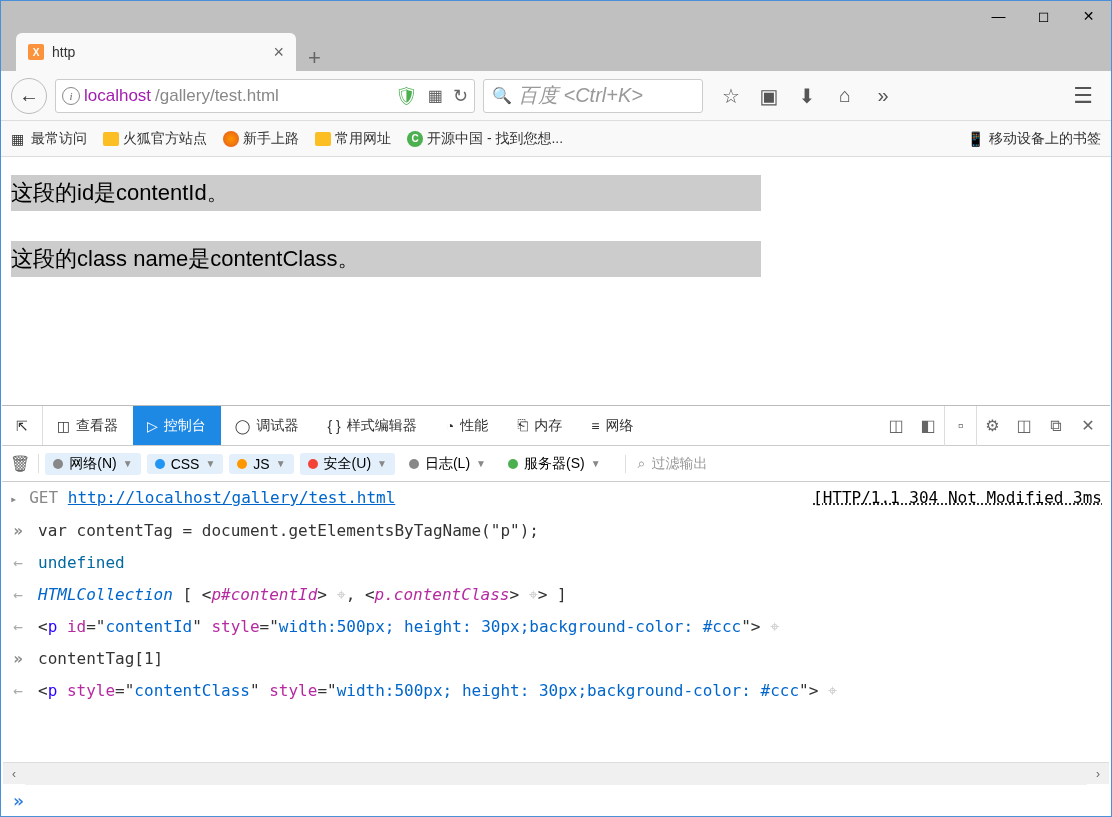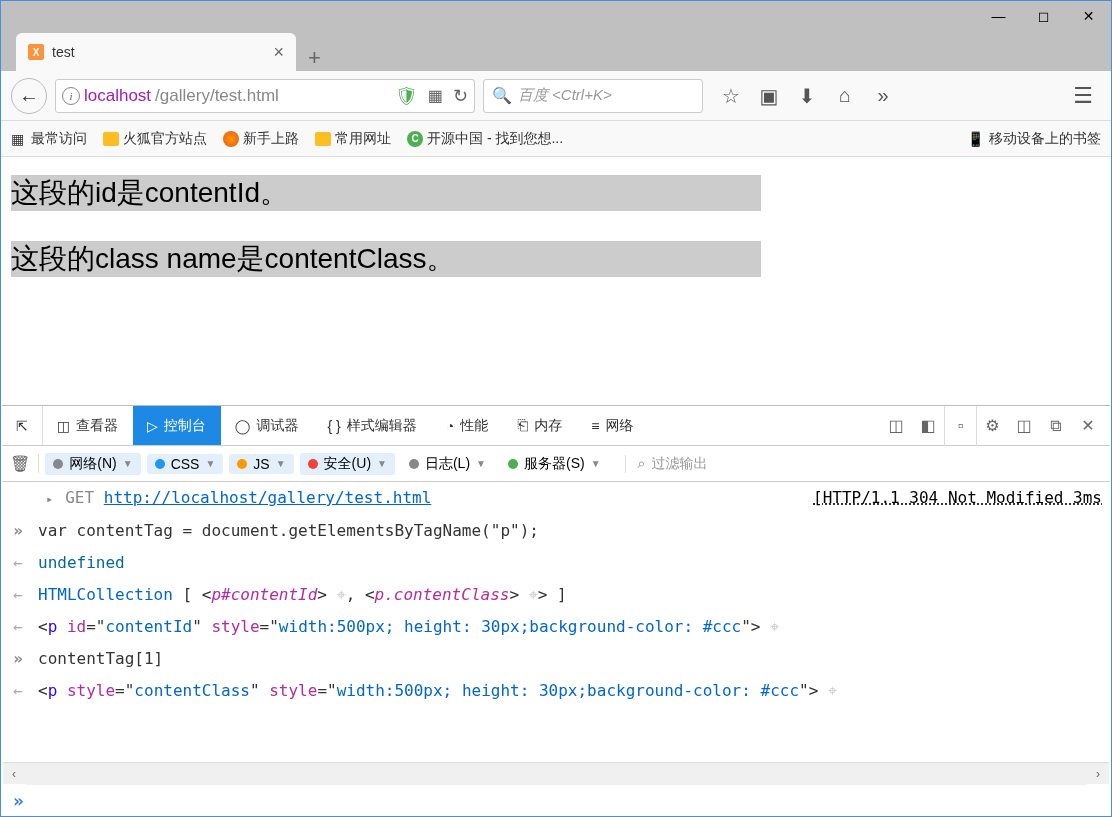--- a/index.html
+++ b/index.html
@@ -22,37 +22,37 @@
 .url-wrap { display: flex; align-items: center; border: 1px solid #ccc; border-radius: 3px; background: #fff; height: 34px; flex: 0 0 420px; padding: 0 6px; gap: 4px; }
 .info-i { width: 18px; height: 18px; border: 1px solid #888; border-radius: 50%; display: flex; align-items: center; justify-content: center; font-size: 11px; color: #666; font-style: italic; font-family: serif; }
 .url-host { color: #a21caf; font-size: 17px; }
 .url-path { color: #888; font-size: 17px; }
 .url-right { margin-left: auto; display: flex; gap: 10px; align-items: center; }
 .shield { color: #4caf50; font-size: 18px; }
 .qr { font-size: 16px; color: #666; }
 .reload { font-size: 18px; color: #666; }
 .search-wrap { display: flex; align-items: center; border: 1px solid #ccc; border-radius: 3px; background: #fff; height: 34px; flex: 0 0 220px; padding: 0 8px; gap: 6px; }
 .search-wrap .mag { color: #888; font-size: 16px; }
-.search-ph { color: #999; font-style: italic; font-size: 15px; }
+.search-ph { color: #999; font-style: italic; font-size: 20px; }
 .nav-icons { display: flex; gap: 18px; align-items: center; margin-left: 10px; }
 .nav-icons span { width: 20px; text-align: center; font-size: 20px; color: #555; }
 .hamburger { margin-left: auto; font-size: 22px; color: #555; padding: 0 8px; }
 
 
 .bookmarks { background: #f9f9fa; height: 36px; display: flex; align-items: center; padding: 0 10px; gap: 16px; border-bottom: 1px solid #ddd; font-size: 14px; }
 .bm-item { display: flex; align-items: center; gap: 4px; color: #333; cursor: default; }
 .bm-folder { width: 16px; height: 14px; background: #fbbf24; border-radius: 2px; }
 .bm-ff { width: 16px; height: 16px; background: radial-gradient(circle, #ff9500, #e25920); border-radius: 50%; }
 .bm-green { width: 16px; height: 16px; background: #4caf50; border-radius: 50%; color: #fff; display: flex; align-items: center; justify-content: center; font-size: 10px; font-weight: bold; }
 .bm-icon-gen { width: 16px; height: 16px; display: inline-block; }
 .spacer { flex: 1; }
 
 
 .page-content { padding: 18px 10px; height: 240px; }
-.page-p { width: 750px; height: 36px; background: #ccc; font-size: 28px; line-height: 36px; margin-bottom: 30px; color: #000; }
+.page-p { width: 750px; height: 36px; background: #ccc; font-size: 22px; line-height: 36px; margin-bottom: 30px; color: #000; }
 
 
 .devtools { border-top: 1px solid #bbb; background: #fff; position: absolute; bottom: 0; left: 1px; right: 1px; height: 411px; }
 .dt-toolbar { height: 40px; display: flex; align-items: stretch; border-bottom: 1px solid #ccc; }
 .dt-tab { display: flex; align-items: center; gap: 6px; padding: 0 14px; border-right: 1px solid transparent; cursor: default; font-size: 14px; color: #333; }
 .dt-tab.sep { border-right: 1px solid #ddd; }
 .dt-tab.active { background: #1e88e5; color: #fff; }
 .dt-ico { font-size: 14px; }
 .dt-toolbar-right { margin-left: auto; display: flex; align-items: center; gap: 0; padding: 0 6px; }
 .dt-toolbar-right span { width: 32px; height: 40px; display: flex; align-items: center; justify-content: center; color: #666; font-size: 16px; cursor: default; }
@@ -75,48 +75,48 @@
 .console .row { display: flex; padding: 4px 8px; gap: 12px; line-height: 24px; }
 .console .gut { width: 16px; text-align: center; color: #888; flex-shrink: 0; }
 .console .gut.in { color: #888; }
 .console .gut.out { color: #aaa; }
 .arrow-in::before { content: "»"; font-weight: bold; }
 .arrow-out::before { content: "←"; }
 .tri::before { content: "▸"; color: #888; font-size: 12px; }
 .console .body { flex: 1; }
 .console .right { margin-left: auto; color: #000000; text-decoration: underline dotted; }
 .tok-url { color: #0066cc; text-decoration: underline; }
-.tok-italic { color: #0066cc; }
+.tok-italic { font-style: italic; color: #0066cc; }
 .tok-sel { color: #b52aa0; font-style: italic; }
 .tok-cls { color: #b52aa0; font-style: italic; }
 .tok-tag { color: #2a00ff; }
 .tok-attr { color: #b52aa0; }
 .tok-str { color: #0066cc; }
 .tok-ghost { color: #ccc; }
-.first-row { color: #888; padding-left: 28px; margin-left: 36px; }
+.first-row { color: #888; padding-left: 28px; }
 
 .scrollbar { position: absolute; bottom: 32px; left: 1px; right: 1px; height: 22px; background: #f0f0f0; display: flex; align-items: center; border-top: 1px solid #ddd; }
 .sb-arrow { width: 22px; height: 22px; display: flex; align-items: center; justify-content: center; color: #666; font-size: 12px; }
 .sb-track { flex: 1; height: 22px; background: #f0f0f0; }
 
 .prompt { position: absolute; bottom: 0; left: 1px; right: 1px; height: 32px; display: flex; align-items: center; padding: 0 10px; font-family: Consolas, monospace; color: #2a7de1; font-size: 18px; font-weight: bold; }
 </style>
 </head>
 <body>
 
 <div class="window-chrome">
   <div class="win-controls">
     <div class="win-btn">—</div>
     <div class="win-btn">◻</div>
     <div class="win-btn">✕</div>
   </div>
   <div class="tabs-row">
     <div class="tab">
       <span class="tab-favicon">X</span>
-      <span class="tab-title">test</span>
+      <span class="tab-title">http</span>
       <span class="tab-close">×</span>
     </div>
     <div class="new-tab">+</div>
   </div>
 </div>
 
 <div class="navbar">
   <div class="nav-back">←</div>
   <div class="url-wrap">
     <span class="info-i">i</span>

